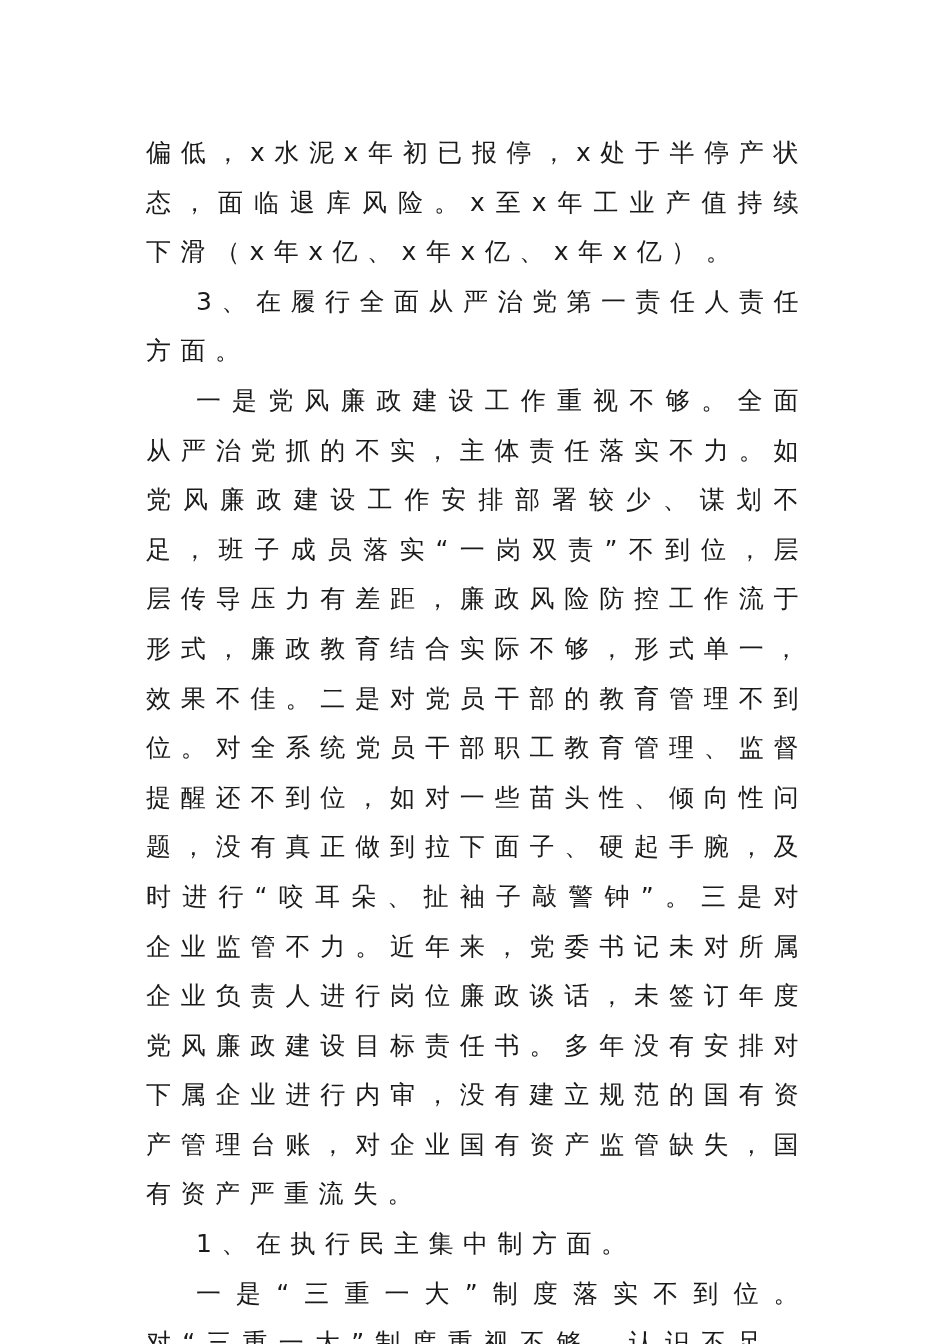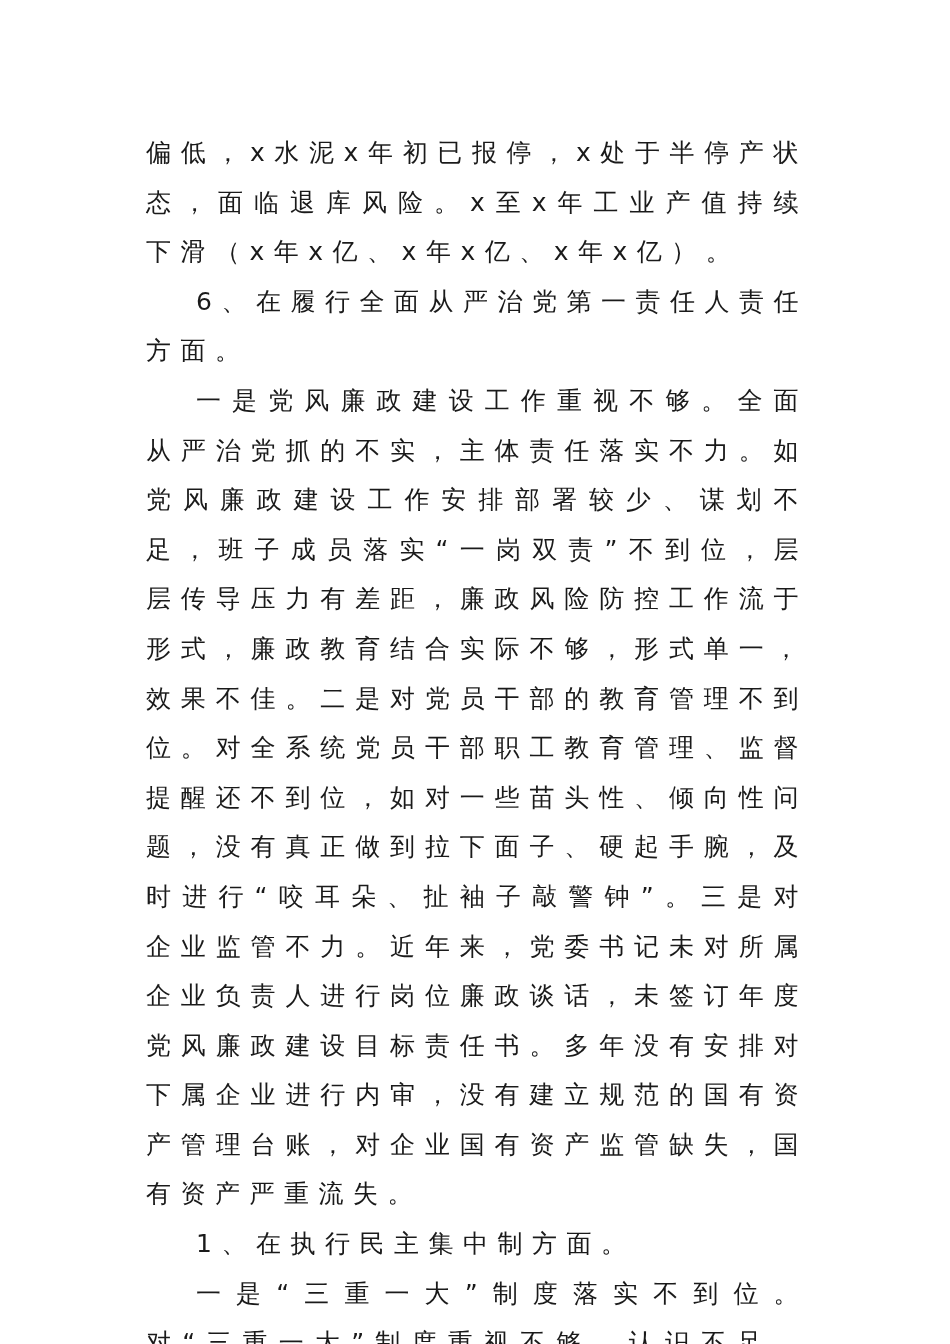--- a/index.html
+++ b/index.html
@@ -21,17 +21,17 @@
     text-align-last: left;
     word-break: break-all;
   }
   .indent { text-indent: 50px; }
 </style>
 </head>
 <body>
 
 <div class="page">
   <p class="para">偏低，x水泥x年初已报停，x处于半停产状态，面临退库风险。x至x年工业产值持续下滑（x年x亿、x年x亿、x年x亿）。</p>
-  <p class="para indent">6、在履行全面从严治党第一责任人责任方面。</p>
+  <p class="para indent">3、在履行全面从严治党第一责任人责任方面。</p>
   <p class="para indent">一是党风廉政建设工作重视不够。全面从严治党抓的不实，主体责任落实不力。如党风廉政建设工作安排部署较少、谋划不足，班子成员落实“一岗双责”不到位，层层传导压力有差距，廉政风险防控工作流于形式，廉政教育结合实际不够，形式单一，效果不佳。二是对党员干部的教育管理不到位。对全系统党员干部职工教育管理、监督提醒还不到位，如对一些苗头性、倾向性问题，没有真正做到拉下面子、硬起手腕，及时进行“咬耳朵、扯袖子敲警钟”。三是对企业监管不力。近年来，党委书记未对所属企业负责人进行岗位廉政谈话，未签订年度党风廉政建设目标责任书。多年没有安排对下属企业进行内审，没有建立规范的国有资产管理台账，对企业国有资产监管缺失，国有资产严重流失。</p>
   <p class="para indent">1、在执行民主集中制方面。</p>
   <p class="para indent">一是“三重一大”制度落实不到位。对“三重一大”制度重视不够，认识不足，执行不严。如x年实施的“镇村电子商务服务站点建设”、“电子商务进农村普及／提升培训”等重点项目，以及股组级干部选拔任用等重要事项</p>
 </div>
 
 </body></html>

